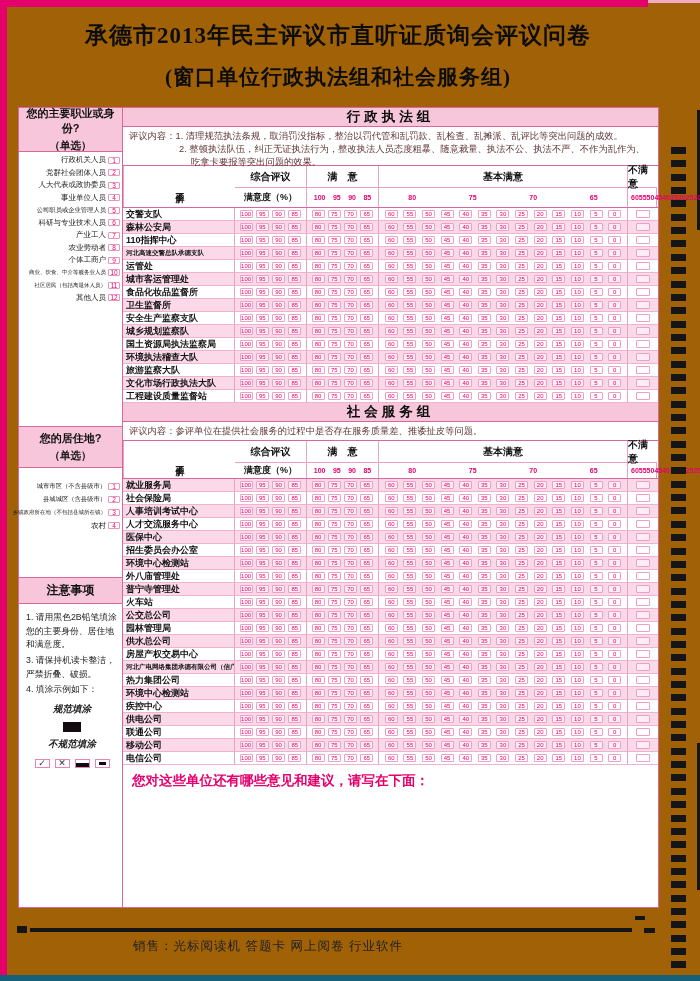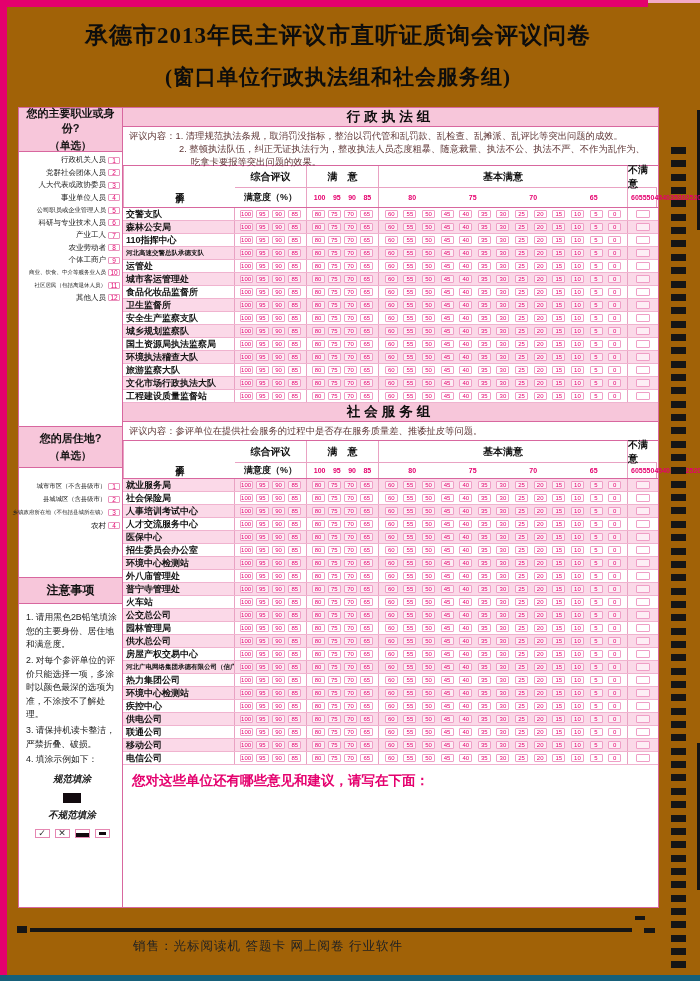--- a/index.html
+++ b/index.html
@@ -196,21 +196,20 @@
             <span class="opt-bubble">4</span>
           </div>
         </div>
 
       <div class="sb-header sb-notes">
         <div class="t">注意事项</div>
       </div>
       <div class="notes-body">
         <div id="notes-items">
             <div class="note">1. 请用黑色2B铅笔填涂您的主要身份、居住地和满意度。</div>
-            <div class="note">2. 对每个参评单位的评价只能选择一项，多涂时以颜色最深的选项为准，不涂按不了解处理。</div>
             <div class="note">3. 请保持机读卡整洁，严禁折叠、破损。</div>
             <div class="note">4. 填涂示例如下：</div>
           </div>
         <div class="fill-good-label">规范填涂</div>
         <div class="fill-square"></div>
         <div class="fill-bad-label">不规范填涂</div>
         <div class="fill-bad-row">
           <span class="bad-box">✓</span>
           <span class="bad-box">✕</span>
           <span class="bad-box half"></span>

